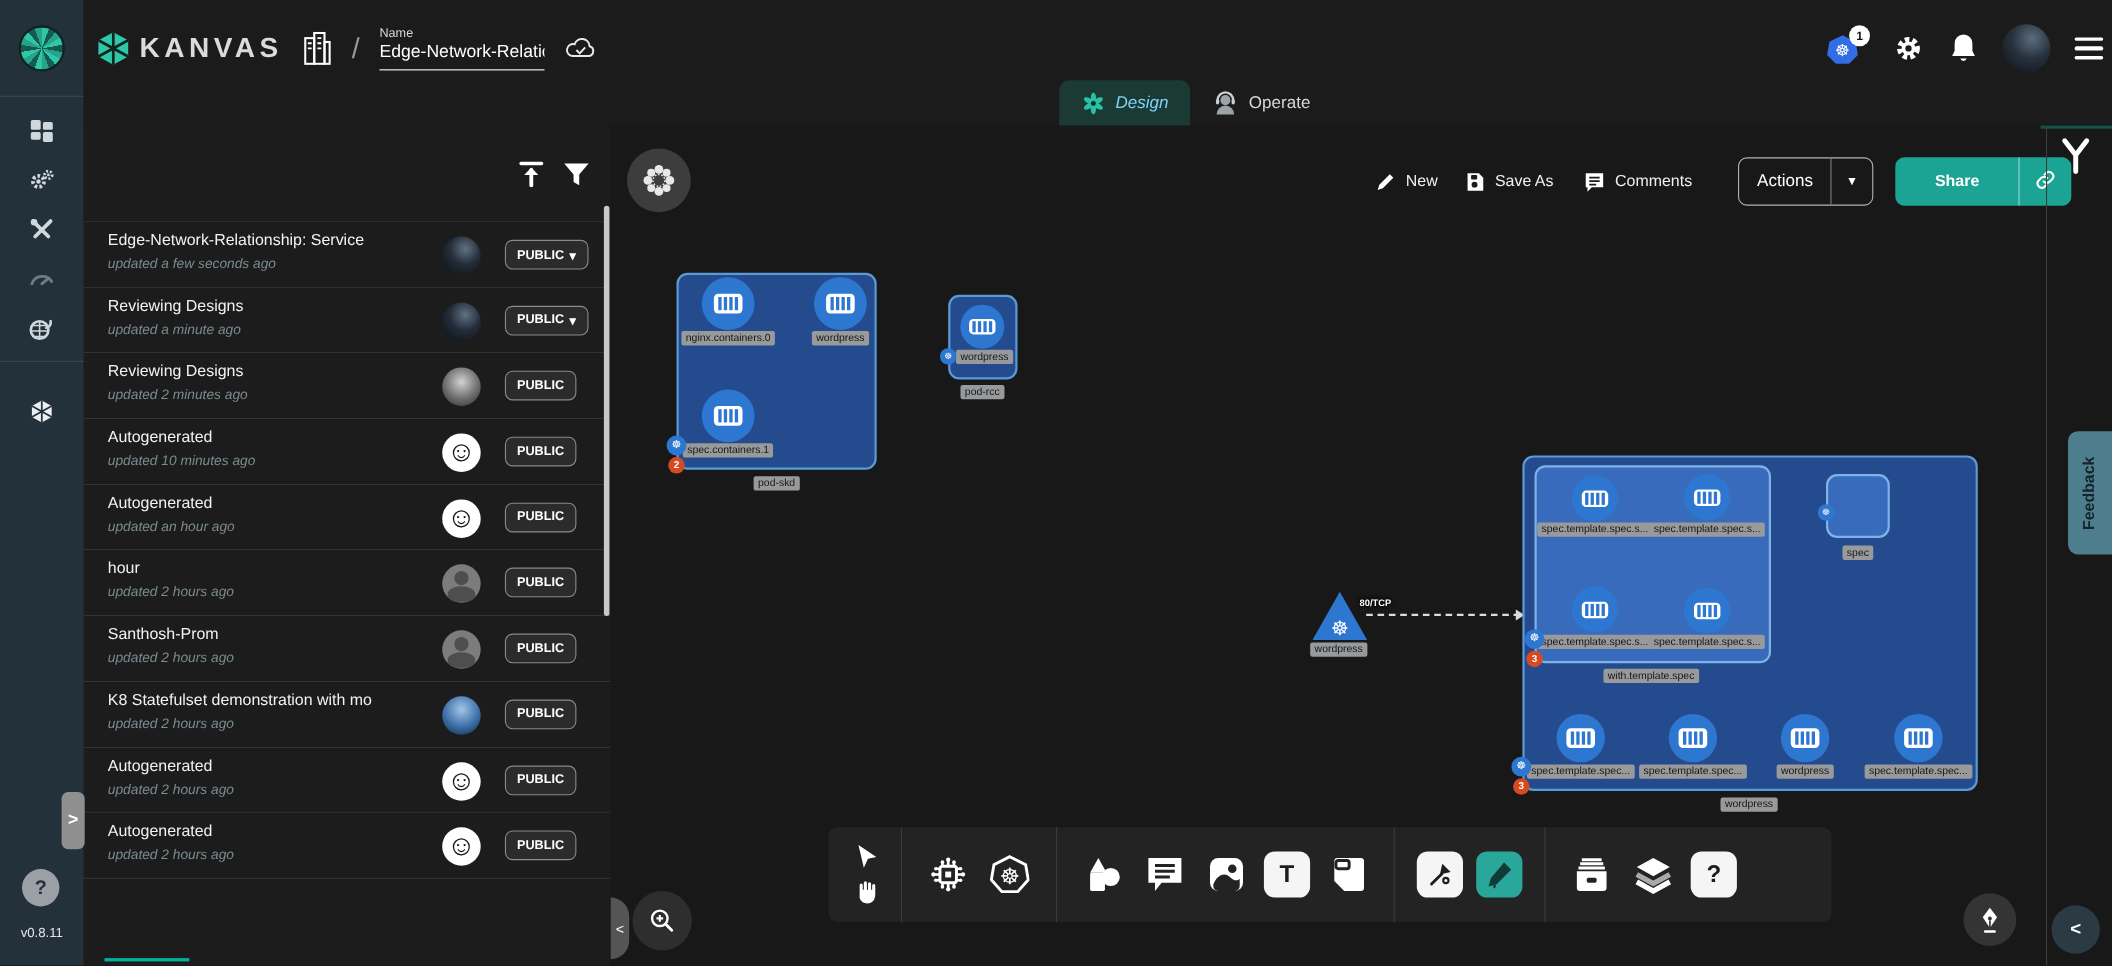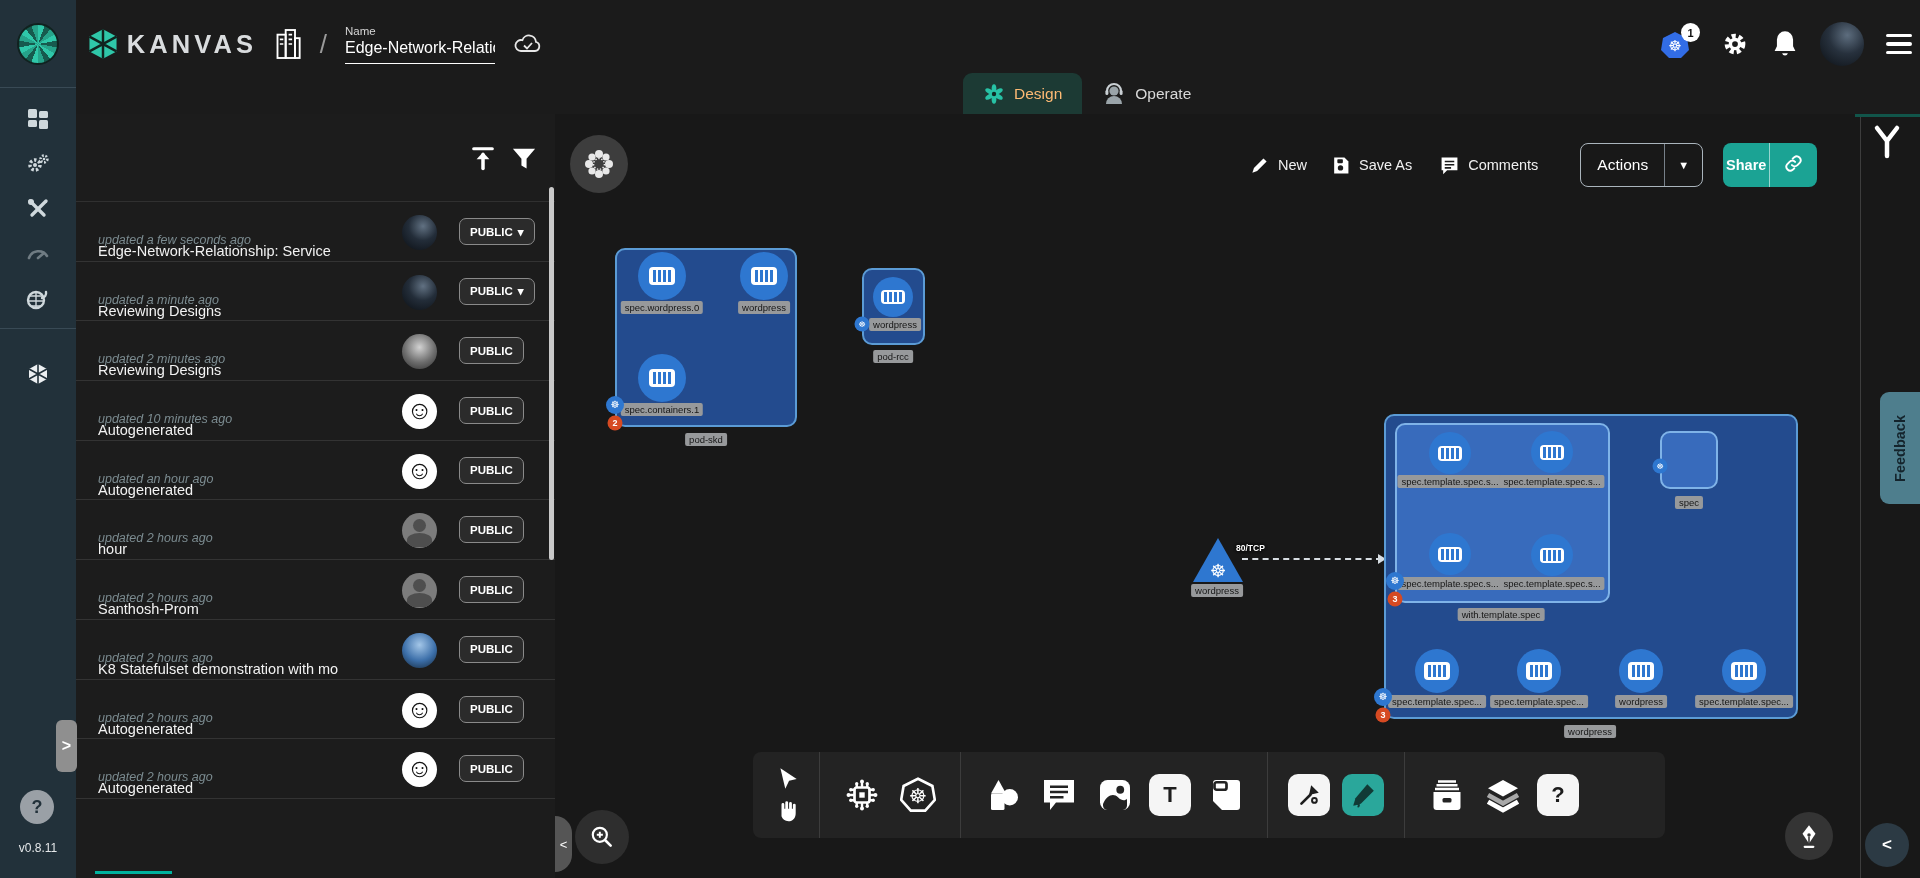--- a/index.html
+++ b/index.html
@@ -37,37 +37,37 @@
   .k8s-hept { position:absolute; left:0; top:4px; width:30px; height:28px; }
   .k8s-badge { position:absolute; right:-2px; top:-4px; width:19px; height:19px; border-radius:50%; background:#fff;
     color:#111; font-size:11px; font-weight:bold; display:flex; align-items:center; justify-content:center; }
   .avatar-top { width:44px; height:44px; border-radius:50%;
     background:radial-gradient(circle at 62% 30%, #5d6d7e 0%, #27313d 45%, #0b0f14 100%); }
   .burger { display:flex; flex-direction:column; gap:5px; }
   .burger span { display:block; width:26px; height:3.2px; background:#fff; border-radius:2px; }
   .tabs { position:absolute; left:887px; bottom:0; display:flex; }
   .tab { height:41px; display:flex; align-items:center; gap:9px; padding:0 20px; border-radius:9px 9px 0 0;
     color:#d8d8d8; font-size:15.5px; }
-  .tab.active { background:#1c3a34; color:#fdba74; }
+  .tab.active { background:#1c3a34; color:#7dd3fc;font-style:italic; }
 
   
   .panel { position:absolute; left:76px; top:114px; width:479px; height:764px; background:#1c1c1c; z-index:10; }
   .panel-head { height:47px; background:#000; display:flex; align-items:center; justify-content:center;
     color:#f2f2f2; font-size:13px; letter-spacing:.4px; }
   .search-row { position:relative; height:87px; }
   .search-box { position:absolute; left:20px; top:22px; width:348px; height:44px; background:#212121;
     border:1px solid #3e3e3e; border-radius:8px; display:flex; align-items:center; }
   .search-box input { flex:1; background:transparent; border:none; outline:none; color:#e8e8e8;
     font-size:15px; padding:0 8px 0 14px; }
   .search-box input::placeholder { color:#8f8f8f; }
   .sr-ic { position:absolute; top:30px; width:28px; height:28px; color:#e8e8e8; }
   .list { position:relative; border-top:1px solid #303030; }
   .row { position:relative; height:59.7px; border-bottom:1px solid #333; background:#1c1c1c; }
   .row .ttl { position:absolute; left:22px; top:9px; width:250px; color:#f2f2f2; font-size:14.5px;
-    white-space:nowrap; overflow:hidden;margin-top:32px; }
+    white-space:nowrap; overflow:hidden; }
   .row .upd { position:absolute; left:22px; top:31px; color:#7b8b90; font-size:12.5px; font-style:italic; }
   .av { position:absolute; left:326px; top:13px; width:35px; height:35px; border-radius:50%; overflow:hidden; }
   .av-batman { background:radial-gradient(circle at 60% 32%, #617182 0%, #232d39 45%, #0a0e13 100%); }
   .av-pgray { background:radial-gradient(circle at 50% 38%, #d2d2d2 0%, #6d6d6d 55%, #2c2c2c 100%); }
   .av-smile { background:#fff; color:#111; font-size:26px; line-height:33px; text-align:center; }
   .av-generic { background:#7c7c7c; }
   .av-generic::before { content:""; position:absolute; left:11px; top:6px; width:13px; height:13px; border-radius:50%; background:#4e4e4e; }
   .av-generic::after  { content:""; position:absolute; left:5px; top:20px; width:25px; height:14px; border-radius:50% 50% 0 0; background:#4e4e4e; }
   .av-pblue { background:radial-gradient(circle at 50% 34%, #a3c6e8 0%, #3c6fa9 55%, #152638 100%); }
   .vis-badge { position:absolute; left:383px; top:16px; height:27px; padding:0 10px; border:1px solid #8a8a8a;
@@ -83,21 +83,21 @@
   .actionbar { position:absolute; left:695px; top:29px; height:44px; display:flex; align-items:center; }
   .abtn { display:flex; align-items:center; gap:9px; color:#f0f0f0; font-size:14.5px; }
   .abtn svg { width:19px; height:19px; }
   .actions-btn { display:flex; align-items:center; height:44px; border:1.5px solid #aab4bc; border-radius:8px;
     color:#fff; font-size:15.5px; margin-left:42px; }
   .actions-btn .txt { padding:0 16px; }
   .actions-btn .sep { width:1px; height:100%; background:#778089; }
   .actions-btn .car { padding:0 13px; font-size:11px; }
   .share-btn { display:flex; align-items:center; height:44px; background:#1ba394; border-radius:8px;
     color:#fff; font-size:14.5px; font-weight:bold; margin-left:20px; }
-  .share-btn .txt { padding:0 3px; }
+  .share-btn .txt { padding:0 36px; }
   .share-btn .sep { width:1px; height:100%; background:rgba(255,255,255,.55); }
   .share-btn .lnk { padding:0 14px; }
 
   
   .grp { position:absolute; background:rgba(36,82,158,.88); border:2px solid #5b9bd5; border-radius:10px; }
   .grp-inner { position:absolute; background:rgba(59,110,192,.92); border:2px solid #7fb3e8; border-radius:10px; }
   .knode { position:absolute; border-radius:50%; background:#2e77d0; transform:translate(-50%,-50%);
     display:flex; align-items:center; justify-content:center; }
   .crate { background:#fff; border-radius:4px; display:flex; gap:2px; align-items:center; justify-content:center; padding:3px 4px; }
   .crate i { display:block; width:3px; height:12px; background:#2e77d0; }
@@ -464,21 +464,21 @@
         </span>
       </div>
     <div class="knode" style="left:107px;top:264px;width:48px;height:48px">
         <span class="crate">
           <i></i>
           <i></i>
           <i></i>
           <i></i>
         </span>
       </div>
-    <div class="nlabel" style="left:107px;top:187px">spec.wordpress.0</div>
+    <div class="nlabel" style="left:107px;top:187px">nginx.containers.0</div>
     <div class="nlabel" style="left:209px;top:187px">wordpress</div>
     <div class="nlabel" style="left:107px;top:289px">spec.containers.1</div>
     <div class="nlabel" style="left:151px;top:319px">pod-skd</div>
     <div class="badge-blue" style="left:60px;top:291px"><span>☸</span></div>
     <div class="badge-red" style="left:60px;top:309px">2</div>
 
     <div class="grp" style="left:307px;top:154px;width:63px;height:77px"></div>
     <div class="knode" style="left:338px;top:183px;width:40px;height:40px">
         <span class="crate" style="padding:2px 3px">
           <i style="height:10px"></i>

